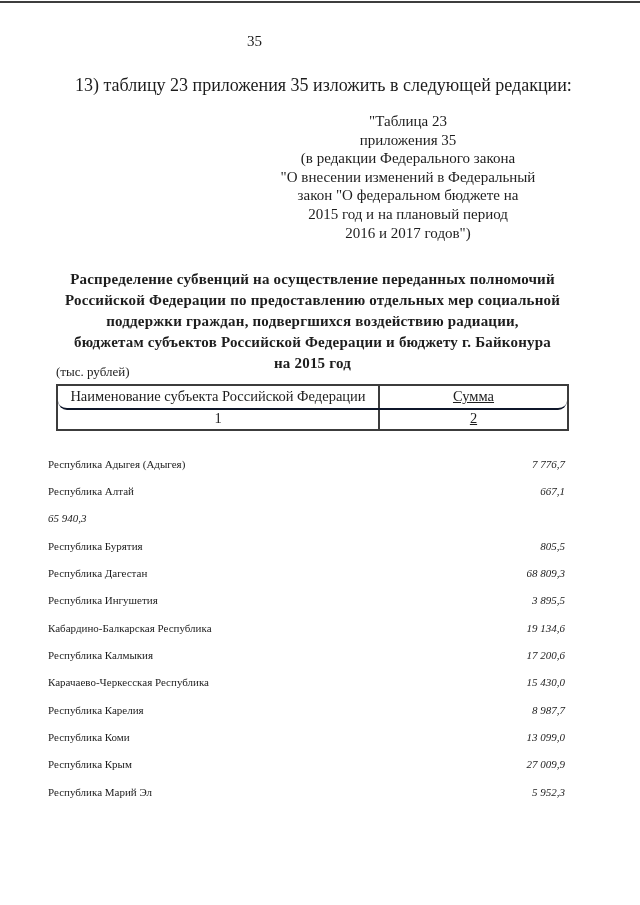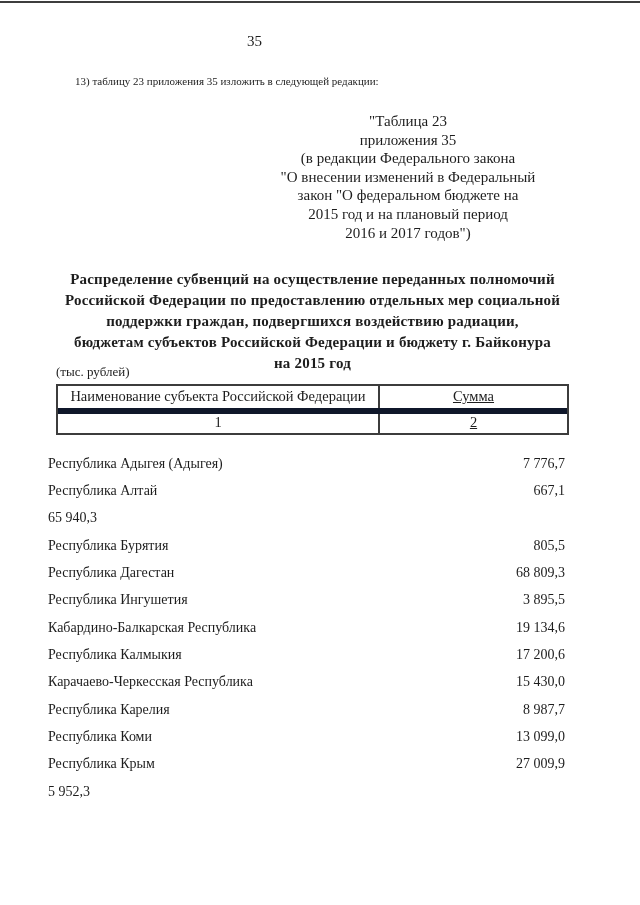--- a/index.html
+++ b/index.html
@@ -24,21 +24,21 @@
   }
 
   #page-number {
     top: 33px; left: 0; width: 509px;
     text-align: center;
     font-size: 15px;
   }
 
   #intro {
     top: 75px; left: 75px;
-    font-size: 11px;
+    font-size: 18px;
     white-space: nowrap;
   }
 
   #annex-caption {
     top: 112px; left: 248px; width: 320px;
     text-align: center;
     font-size: 15px;
     line-height: 18.6px;
     white-space: pre-line;
   }
@@ -59,44 +59,44 @@
     font-size: 13px;
   }
 
   #subjects-table {
     top: 384px; left: 56px; width: 513px;
     border: 2px solid #3c3c3c;
     box-sizing: border-box;
     font-size: 14.5px;
   }
   .hrow { display: flex; }
-  .hrow-top { border-bottom: 6px solid #0f172a; }
+  .hrow-top { border-bottom: 2px solid #0f172a; border-radius: 9px; }
   .hcell {
     text-align: center;
     box-sizing: border-box;
   }
   .hcell.c1 {
     width: 322px;
     border-right: 2px solid #3c3c3c;
   }
   .hcell.c2 { flex: 1; text-decoration: underline; }
   .hrow-top .hcell { padding: 2px 0 3px 0; }
   .hrow-idx .hcell { padding: 0 0 2px 0; }
 
   #subjects-list {
     top: 450px; left: 48px; width: 517px;
   }
   .drow {
     height: 27.35px;
     display: flex;
     justify-content: space-between;
     align-items: center;
-    font-size: 14px;
+    font-size: 11px;
   }
-  .drow .val { text-align: right; }
+  .drow .val { text-align: right; font-style: italic; }
 </style>
 </head>
 <body>
 
 <div id="top-rule" class="abs"></div>
 
 <div id="page-number" class="abs">35</div>
 
 <div id="intro" class="abs">13) таблицу 23 приложения 35 изложить в следующей редакции:</div>
 
@@ -169,15 +169,16 @@
   </div>
   <div class="drow">
     <span class="nm">Республика Коми</span>
     <span class="val">13 099,0</span>
   </div>
   <div class="drow">
     <span class="nm">Республика Крым</span>
     <span class="val">27 009,9</span>
   </div>
   <div class="drow">
+    <span class="nm">Республика Марий Эл</span>
     <span class="val">5 952,3</span>
   </div>
 </div>
 
 </body></html>

